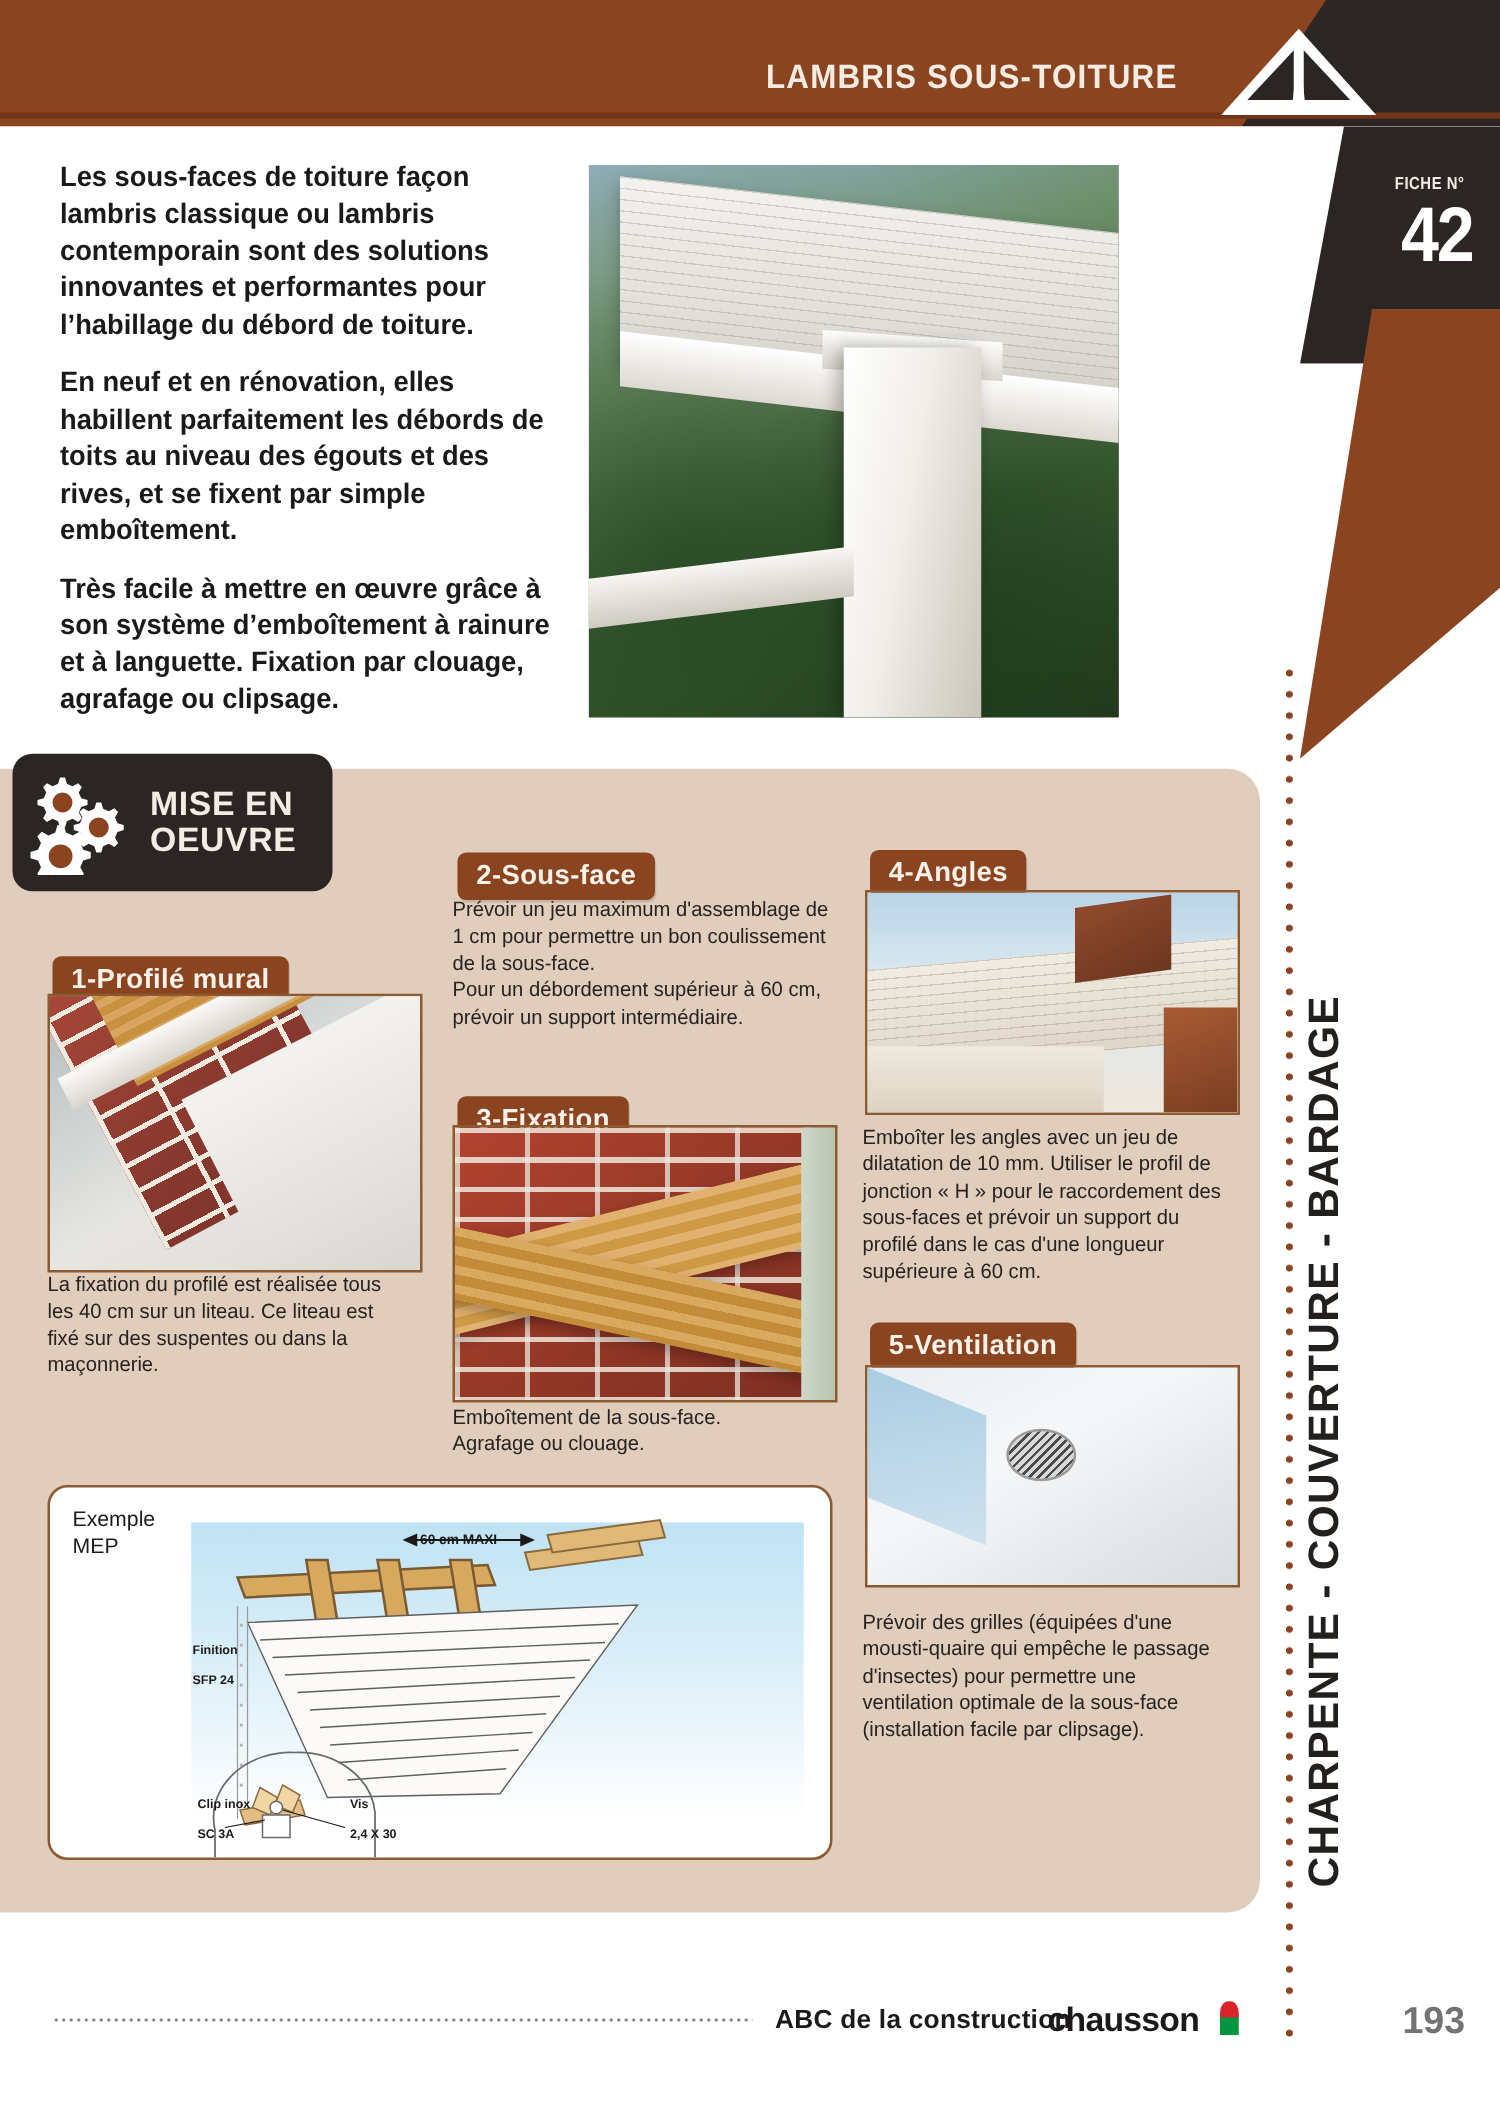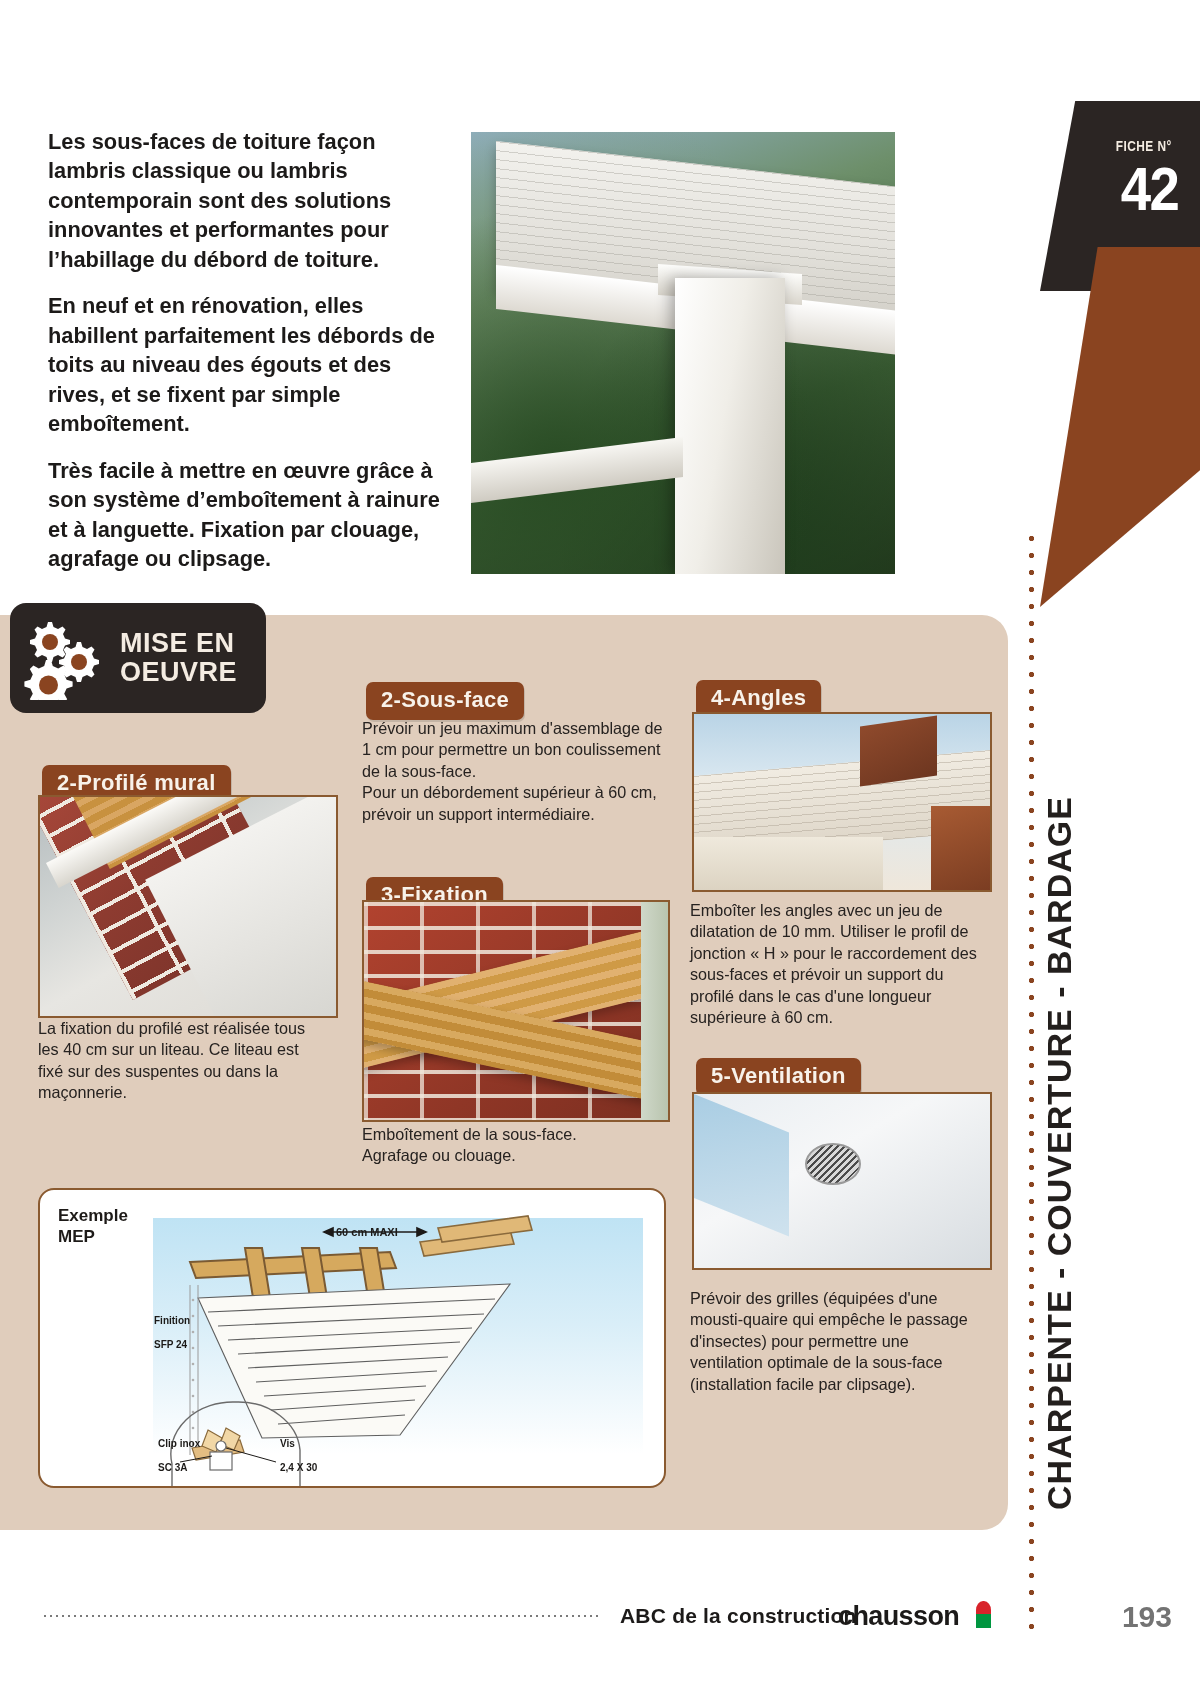--- a/index.html
+++ b/index.html
@@ -232,21 +232,21 @@
     border: 2px solid #9a9a9a; }
 
   
   .mep-box {
     position: absolute; left: 38px; top: 1188px; width: 628px; height: 300px;
     background: #ffffff; border: 2px solid #8a5a30; border-radius: 16px; overflow: hidden;
   }
   .mep-title {
     position: absolute; left: 18px; top: 16px;
     font-family: "Liberation Sans Narrow", "Liberation Sans", sans-serif;
-    font-size: 17px; font-weight: bold; color: #1d1a18; line-height: 1.22;
+    font-size: 17px; font-weight: normal; color: #1d1a18; line-height: 1.22;
   }
   .mep-sky {
     position: absolute; left: 113px; top: 28px; width: 490px; height: 236px;
     background: linear-gradient(180deg,#bfe3f4 0%, #d9eef8 45%, #ffffff 100%);
   }
   .mep-svg { position: absolute; left: 0; top: 0; width: 628px; height: 300px; }
   .mep-lbl {
     position: absolute;
     font-family: "Liberation Sans Narrow", "Liberation Sans", sans-serif;
     font-size: 10px; font-weight: bold; color: #1c1a18; line-height: 1.2; white-space: pre-line;
@@ -278,20 +278,32 @@
     position: absolute; right: 28px; bottom: 62px;
     font-family: "Liberation Sans Narrow", "Liberation Sans", sans-serif;
     font-size: 30px; font-weight: bold; color: #737373;
   }
 </style>
 </head>
 <body>
 
 <div class="page">
 
+  <div class="header">
+    <div class="header-dark-wedge"></div>
+    <div class="header-bottom-rule"></div>
+    <div class="header-title">LAMBRIS SOUS-TOITURE</div>
+    <svg class="truss-icon" viewBox="0 0 130 76">
+      <path d="M65 3 L127 72 L3 72 Z" fill="#ffffff"></path>
+      <path d="M65 16 L60 62 L22 62 Z" fill="#2b2523"></path>
+      <path d="M65 16 L70 62 L108 62 Z" fill="#2b2523"></path>
+      <rect x="61" y="14" width="8" height="50" fill="#ffffff"></rect>
+      <rect x="16" y="60" width="98" height="7" fill="#ffffff"></rect>
+    </svg>
+  </div>
 
   <div class="fiche-tab"></div>
   <div class="fiche-tab-orange"></div>
   <div class="fiche-label">FICHE N°</div>
   <div class="fiche-number">42</div>
 
   <div class="side-dots"></div>
   <div class="side-vertical-text">
     <span>CHARPENTE - COUVERTURE - BARDAGE</span>
   </div>
@@ -329,21 +341,21 @@
         <path d="M22 44 l5 0 1.8 6 5.4 2.4 5.4-3 3.6 3.6 -3 5.4 2.4 5.4 6 1.8 0 5 -6 1.8 -2.4 5.4 3 5.4 -3.6 3.6 -5.4-3 -5.4 2.4 -1.8 6 -5 0 -1.8-6 -5.4-2.4 -5.4 3 -3.6-3.6 3-5.4 -2.4-5.4 -6-1.8 0-5 6-1.8 2.4-5.4 -3-5.4 3.6-3.6 5.4 3 5.4-2.4z"></path>
       </g>
       <circle cx="24.5" cy="69" r="9.5" fill="#8a4420"></circle>
     </svg>
     <div class="mise-badge-text">
       <div>MISE EN</div>
       <div>OEUVRE</div>
     </div>
   </div>
 
-  <div class="step-label" style="left:42px; top:765px;">2-Profilé mural</div>
+  <div class="step-label" style="left:42px; top:765px;">1-Profilé mural</div>
   <div class="photo ph1">
     <div class="bg"></div>
     <div class="brick"></div>
     <div class="soff"></div>
     <div class="wood"></div>
     <div class="white1"></div>
   </div>
   <div class="caption" style="left:38px; top:1018px; width:290px;">La fixation du profilé est réalisée tous les 40 cm sur un liteau. Ce liteau est fixé sur des suspentes ou dans la maçonnerie.</div>
 
   <div class="step-label" style="left:366px; top:682px;">2-Sous-face</div>

